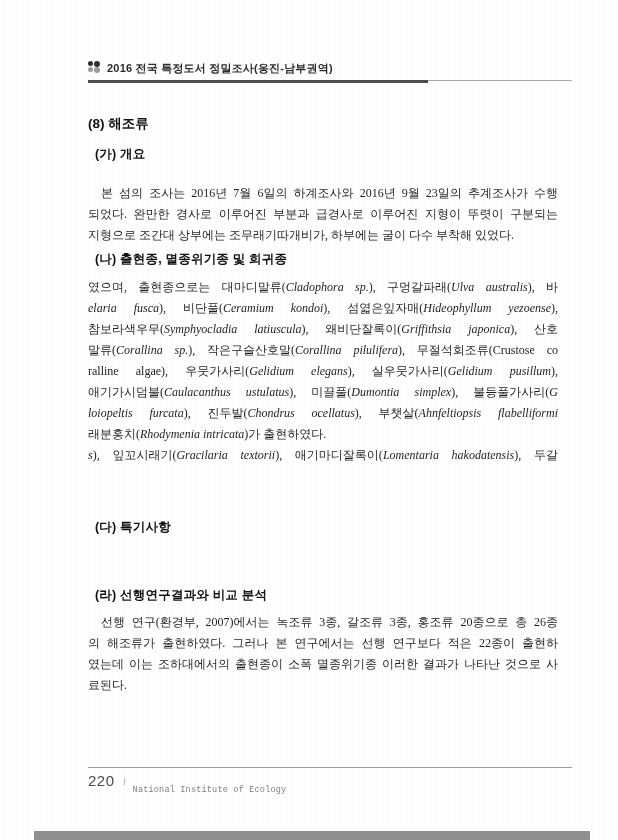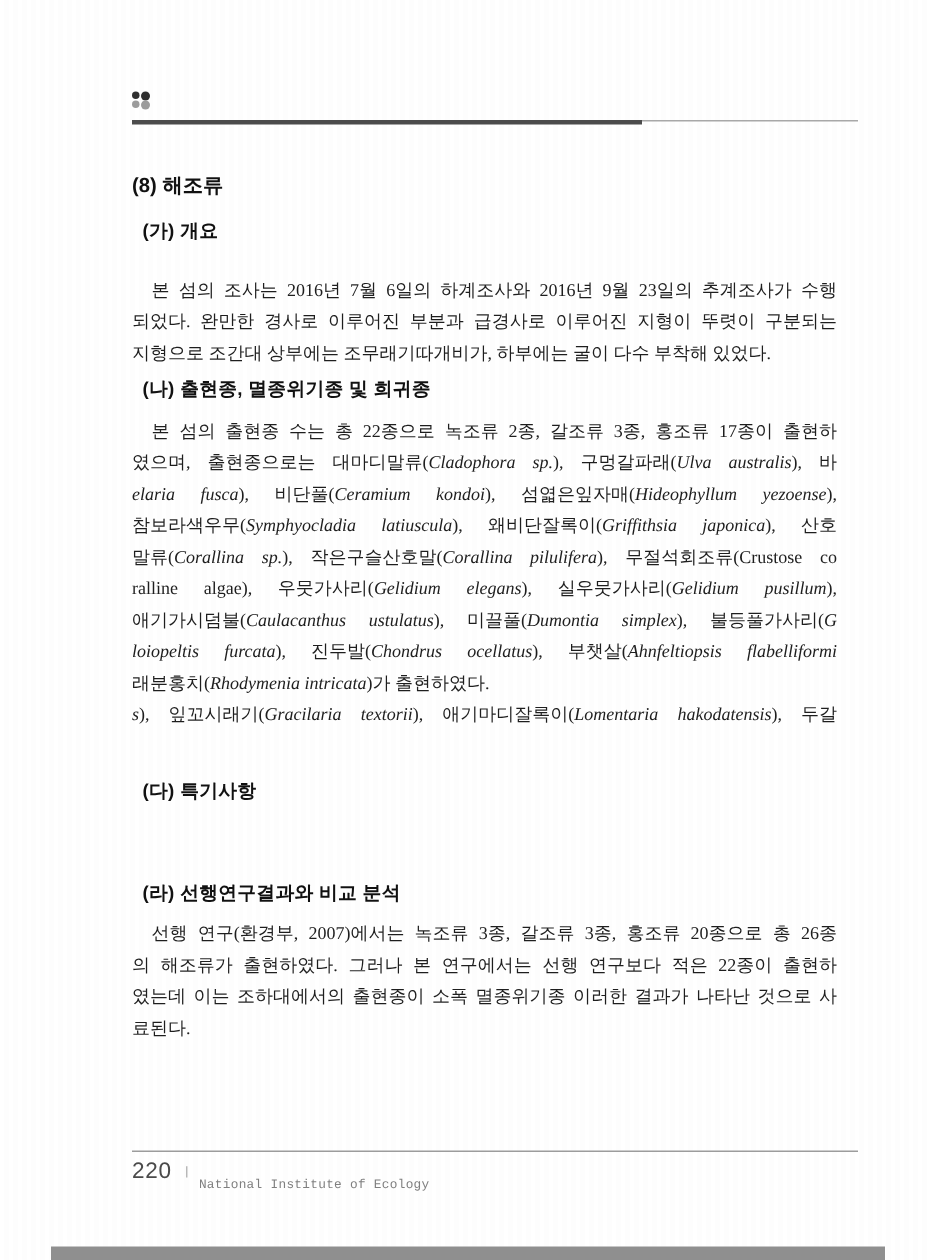--- a/index.html
+++ b/index.html
@@ -70,35 +70,35 @@
 <body>
 
 <div class="page">
 
   <span class="hdr-icon">
     <i class="d1"></i>
       <i class="d2"></i>
     <i class="d3"></i>
       <i class="d4"></i>
   </span>
+  <div class="hdr-title">2016 전국 특정도서 정밀조사(옹진-남부권역)</div>
   <div class="hdr-rule-dark"></div>
   <div class="hdr-rule-light"></div>
 
   <div class="h-section">(8) 해조류</div>
 
   <div class="h-sub h-ga">(가) 개요</div>
   <div class="para p-ga">
       <div class="pline indent"><span>본 섬의 조사는 2016년 7월 6일의 하계조사와 2016년 9월 23일의 추계조사가 수행</span></div>
       <div class="pline"><span>되었다. 완만한 경사로 이루어진 부분과 급경사로 이루어진 지형이 뚜렷이 구분되는</span></div>
       <div class="pline last"><span>지형으로 조간대 상부에는 조무래기따개비가, 하부에는 굴이 다수 부착해 있었다.</span></div>
     </div>
 
   <div class="h-sub h-na">(나) 출현종, 멸종위기종 및 희귀종</div>
   <div class="para p-na">
-      <div class="pline indent"><span>본 섬의 출현종 수는 총 22종으로 녹조류 2종, 갈조류 3종, 홍조류 17종이 출현하</span></div>
       <div class="pline"><span>였으며, 출현종으로는 대마디말류(</span><span class="latin">Cladophora sp.</span><span>), 구멍갈파래(</span><span class="latin">Ulva australis</span><span>), 바</span></div>
       <div class="pline"><span class="latin">elaria fusca</span><span>), 비단풀(</span><span class="latin">Ceramium kondoi</span><span>), 섬엷은잎자매(</span><span class="latin">Hideophyllum yezoense</span><span>),</span></div>
       <div class="pline"><span>참보라색우무(</span><span class="latin">Symphyocladia latiuscula</span><span>), 왜비단잘록이(</span><span class="latin">Griffithsia japonica</span><span>), 산호</span></div>
       <div class="pline"><span>말류(</span><span class="latin">Corallina sp.</span><span>), 작은구슬산호말(</span><span class="latin">Corallina pilulifera</span><span>), 무절석회조류(Crustose co</span></div>
       <div class="pline"><span>ralline algae), 우뭇가사리(</span><span class="latin">Gelidium elegans</span><span>), 실우뭇가사리(</span><span class="latin">Gelidium pusillum</span><span>),</span></div>
       <div class="pline"><span>애기가시덤불(</span><span class="latin">Caulacanthus ustulatus</span><span>), 미끌풀(</span><span class="latin">Dumontia simplex</span><span>), 불등풀가사리(</span><span class="latin">G</span></div>
       <div class="pline"><span class="latin">loiopeltis furcata</span><span>), 진두발(</span><span class="latin">Chondrus ocellatus</span><span>), 부챗살(</span><span class="latin">Ahnfeltiopsis flabelliformi</span></div>
       <div class="pline last"><span>래분홍치(</span><span class="latin">Rhodymenia intricata</span><span>)가 출현하였다.</span></div>
       <div class="pline"><span class="latin">s</span><span>), 잎꼬시래기(</span><span class="latin">Gracilaria textorii</span><span>), 애기마디잘록이(</span><span class="latin">Lomentaria hakodatensis</span><span>), 두갈</span></div>
     </div>

